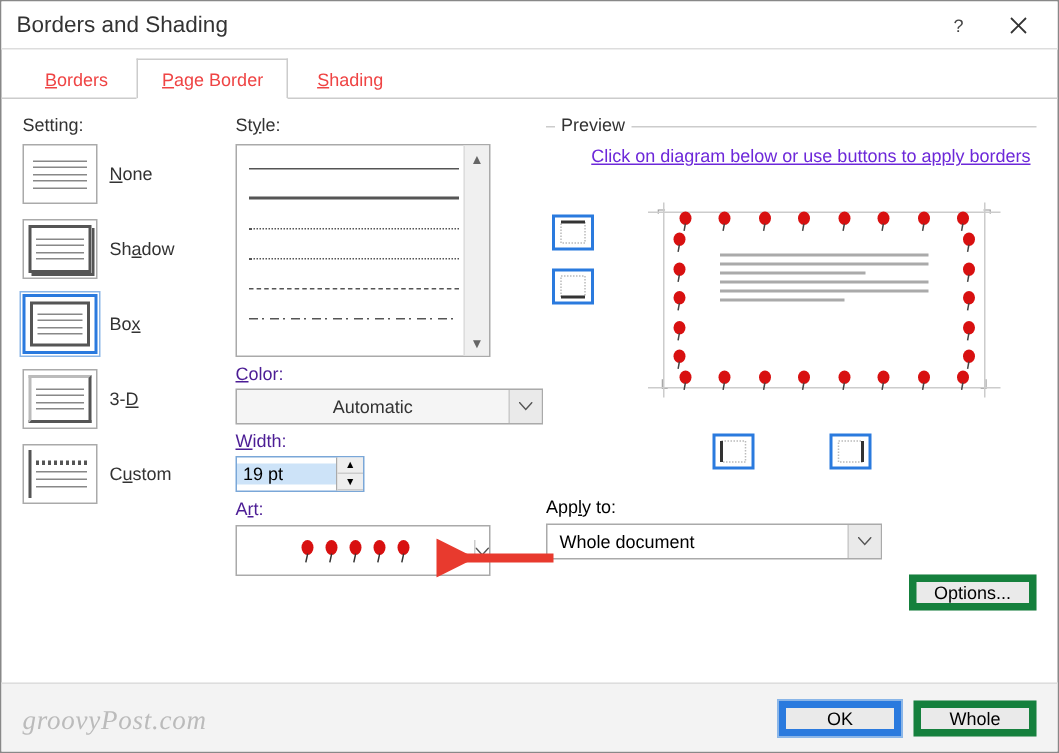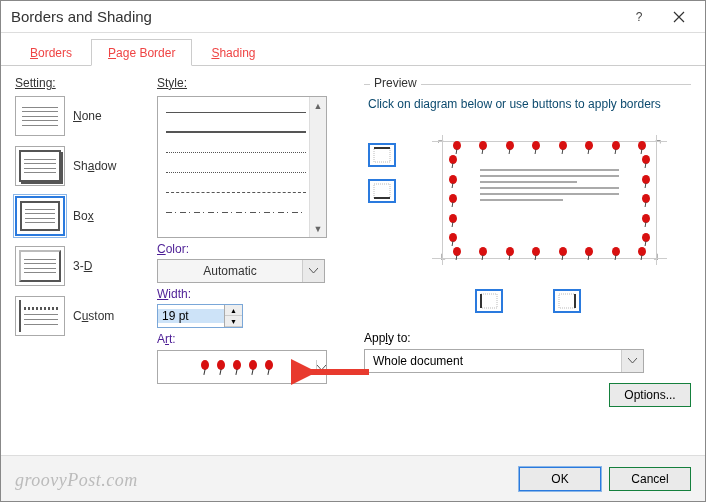--- a/index.html
+++ b/index.html
@@ -15,21 +15,21 @@
   .titlebar .title { flex: 1; font-size: 15px; color: #333; }
   .titlebar .tbtn { width: 40px; height: 28px; display:flex; align-items:center; justify-content:center; color:#444;}
   .tabs { display:flex; padding: 6px 12px 0 12px; border-bottom:1px solid #ccc; gap:2px;}
   .tab { padding:6px 16px 5px; border:1px solid transparent; border-bottom:none; color:#ef4444; cursor:default;}
   .tab.active { background:#fff; border-color:#ccc; border-bottom:1px solid #fff; margin-bottom:-1px;}
   .tab .ul { text-decoration: underline; }
   .body { flex:1; display:flex; padding:10px 14px 0 14px; gap:10px; }
   .col-setting { width:132px; }
   .col-style { width:178px; }
   .col-preview { flex:1; }
-  .section-label { font-size:12px; color:#333; margin-bottom:6px;text-decoration:underline; }
+  .section-label { font-size:12px; color:#333; margin-bottom:6px; }
   
   .setopt { display:flex; align-items:center; gap:8px; margin-bottom:10px; }
   .seticon { width:50px; height:40px; border:1px solid #aaa; background:#fff; display:flex; align-items:center; justify-content:center; padding:3px;}
   .seticon.selected { border:2px solid #2a7ade; outline:1px solid #8ab6e8; outline-offset:1px;}
   .seticon-inner { width:100%; height:100%; display:flex; flex-direction:column; justify-content:space-evenly; padding:3px;}
   .line { height:1px; background:#888; }
   .boxed { border:2px solid #555; }
   .shadow-look { border:2px solid #555; box-shadow: 2px 2px 0 #555;}
   .threed-look { border:2px solid #555; border-left-color:#bbb; border-top-color:#bbb;}
   .custom-look-top { height:3px; background: repeating-linear-gradient(90deg,#555 0 2px, transparent 2px 4px); }
@@ -40,60 +40,60 @@
   .stylelist { width:170px; height:142px; border:1px solid #aaa; position:relative; background:#fff; padding:8px 20px 8px 8px;}
   .styleline { height:14px; display:flex; align-items:center; margin-bottom:6px;}
   .sl-solid { width:100%; border-top:1px solid #555;}
   .sl-thick { width:100%; border-top:2px solid #555;}
   .sl-dotfine { width:100%; border-top:1px dotted #555;}
   .sl-dash { width:100%; border-top:1px dashed #555;}
   .sl-dashdot { width:100%; height:1px; background: repeating-linear-gradient(90deg,#555 0 6px, transparent 6px 9px, #555 9px 10px, transparent 10px 14px);}
   .scroll { position:absolute; right:0; top:0; bottom:0; width:17px; background:#f0f0f0; border-left:1px solid #ddd; display:flex; flex-direction:column; justify-content:space-between; align-items:center;}
   .scrbtn { width:15px; height:17px; display:flex; align-items:center; justify-content:center; color:#666; font-size:9px;}
   .field-label { margin-top:4px; margin-bottom:3px; color:#4c1d95;}
-  .dropdown { width:168px; height:24px; border:1px solid #aaa; background:#f5f5f5; display:flex; align-items:center; position:relative;}
+  .dropdown { width:205px; height:24px; border:1px solid #aaa; background:#f5f5f5; display:flex; align-items:center; position:relative;}
   .dropdown .ddtext { flex:1; text-align:center; color:#333;}
   .dropdown .ddbtn { width:22px; height:100%; border-left:1px solid #ccc; display:flex; align-items:center; justify-content:center; color:#555; background:#eaeaea;}
   .widthbox { width:86px; height:24px; border:1px solid #7aa7d8; background:#fff; display:flex; align-items:center;}
   .widthval { flex:1; padding:0 4px; background:#cde3f8;}
   .spinner { width:18px; display:flex; flex-direction:column; border-left:1px solid #aaa;}
   .spinbtn { height:11px; background:#eee; display:flex; align-items:center; justify-content:center; font-size:7px; border-bottom:1px solid #ccc;}
   .artbox { width:170px; height:34px; border:1px solid #aaa; background:#fff; display:flex; align-items:center; position:relative; margin-top:4px;}
   .artpreview { flex:1; display:flex; align-items:center; justify-content:center; gap:6px;}
   .balloon-sm { width:10px; height:14px; position:relative;}
   .balloon-sm::before { content:""; position:absolute; top:0; left:1px; width:8px; height:10px; background:#d81010; border-radius:50%;}
   .balloon-sm::after { content:""; position:absolute; top:9px; left:4px; width:1px; height:6px; background:#333; transform:rotate(12deg);}
   
   .preview-group { border-top:1px solid #ccc; margin-top:8px; padding-top:4px; position:relative;margin-left:19px;}
   .preview-group .legend { position:absolute; top:-9px; left:6px; background:#fff; padding:0 4px; color:#333;}
-  .preview-hint { text-align:left; color:#0c4a6e; margin:8px 4px 14px;}
+  .preview-hint { text-align:right; color:#6d28d9; margin:8px 4px 14px;text-decoration:underline;}
   .preview-area { display:flex; gap:8px;}
   .side-btns { width:36px; display:flex; flex-direction:column; gap:12px; align-items:center; padding-top:18px;}
   .pv-small { width:28px; height:24px; border:2px solid #2a7ade; background:#fff; display:flex; align-items:center; justify-content:center;}
   .pv-small svg { width:20px; height:18px;}
   .page-preview { flex:1; height:150px; position:relative;}
   .corner { position:absolute; font-size:10px; color:#999;}
   .c-tl{top:10px; left:30px;} .c-tr{top:10px; right:30px;} .c-bl{bottom:10px; left:30px;} .c-br{bottom:10px; right:30px;}
   .guide-h { position:absolute; left:24px; right:24px; height:1px; background:#ccc;}
   .guide-v { position:absolute; top:10px; bottom:10px; width:1px; background:#ccc;}
   .balloon-border { position:absolute; top:22px; left:44px; right:44px; bottom:22px;}
   .bb-row { position:absolute; display:flex; justify-content:space-between;}
   .bb-col { position:absolute; display:flex; flex-direction:column; justify-content:space-between;}
   .balloon { width:10px; height:12px; position:relative;}
   .balloon::before { content:""; position:absolute; top:0; left:1px; width:8px; height:9px; background:#d81010; border-radius:50%;}
   .balloon::after { content:""; position:absolute; top:8px; left:4px; width:1px; height:5px; background:#444; transform:rotate(10deg);}
   .doc-lines { position:absolute; top:44px; left:72px; right:72px; display:flex; flex-direction:column; gap:4px;}
   .doc-lines div { height:2px; background:#aaa;}
   .bottom-btns { display:flex; gap:50px; justify-content:center; margin-top:14px;}
   .apply-row { margin-top:18px;}
-  .apply-dd { width:280px; height:24px; border:1px solid #aaa; background:#fff; display:flex; align-items:center; margin-top:4px;}
+  .apply-dd { width:224px; height:24px; border:1px solid #aaa; background:#fff; display:flex; align-items:center; margin-top:4px;}
   .apply-dd .txt{ flex:1; padding:0 8px;}
   .apply-dd .ddbtn { width:22px; height:100%; border-left:1px solid #ccc; display:flex; align-items:center; justify-content:center; background:#eaeaea;}
   .options-row { display:flex; justify-content:flex-end; margin-top:10px;}
-  .btn { min-width:82px; height:24px; border:1px solid #15803d; background:#eaeaea; display:inline-flex; align-items:center; justify-content:center; padding:0 12px;}
+  .btn { min-width:82px; height:24px; border:5px solid #15803d; background:#eaeaea; display:inline-flex; align-items:center; justify-content:center; padding:0 12px;}
   .footer { height:46px; border-top:1px solid #ddd; display:flex; align-items:center; justify-content:flex-end; gap:8px; padding:0 14px; background:#f3f3f3;}
   .btn.primary { border-color:#2a7ade; outline:1px solid #8ab6e8;}
   .arrow-annot { position:absolute; left:290px; top:358px; pointer-events:none;}
   .watermark { position:absolute; left:14px; bottom:10px; color:#bbb; font-size:18px; font-style:italic; font-family: Georgia, serif; letter-spacing:0.5px; pointer-events:none;}
 </style>
 </head>
 <body>
 
 <div class="dialog">
 
@@ -350,21 +350,21 @@
         <div class="options-row">
           <div class="btn">Options...</div>
         </div>
       </div>
     </div>
 
   </div>
 
   <div class="footer">
     <div class="btn primary">OK</div>
-    <div class="btn">Cancel</div>
+    <div class="btn">Whole</div>
   </div>
 
   <svg class="arrow-annot" width="80" height="26">
     <defs>
         <marker id="ah" markerWidth="10" markerHeight="10" refX="2" refY="5" orient="auto">
           <path d="M10 0 L0 5 L10 10 Z" fill="#e83a2e"></path>
         </marker>
       </defs>
     <line x1="78" y1="13" x2="14" y2="13" stroke="#e83a2e" stroke-width="6" marker-end="url(#ah)"></line>
   </svg>

